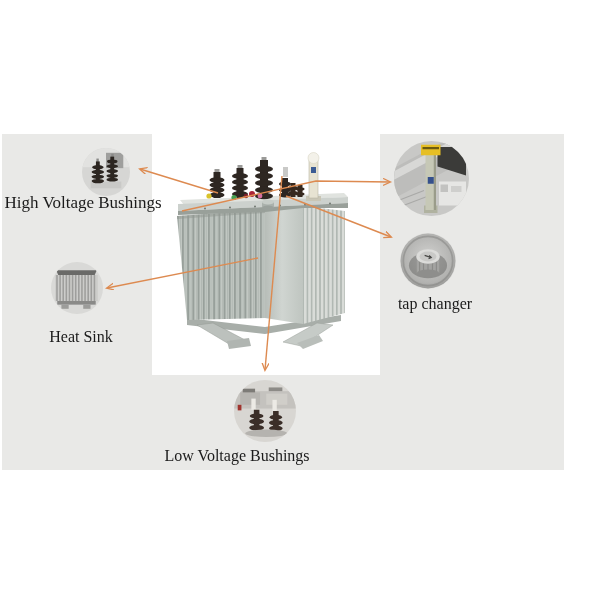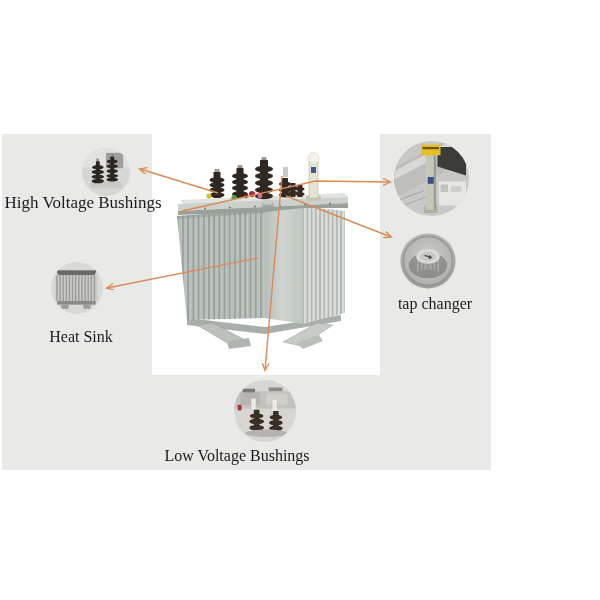--- a/index.html
+++ b/index.html
@@ -1,17 +1,17 @@
 <!DOCTYPE html>
 <html style="--bg: #ffffff; --panel: #e9e9e7; --arrow: #dd8a50; --ink: #1b1b1b;"><head>
 <meta charset="utf-8">
 <style>
   html,body{margin:0;padding:0;background:#fff;}
   #canvas{
-    position:relative;width:491px;height:600px;background:var(--bg,#fff);
+    position:relative;width:564px;height:600px;background:var(--bg,#fff);
     font-family:"Liberation Serif","DejaVu Serif",serif;overflow:hidden;
   }
   .gray-panel{
     position:absolute;left:2px;top:134px;width:591px;height:336px;
     background:var(--panel,#e9e9e7);
   }
   .photo-bg{
     position:absolute;left:152px;top:134px;width:228px;height:241px;
     background:#fff;
   }

